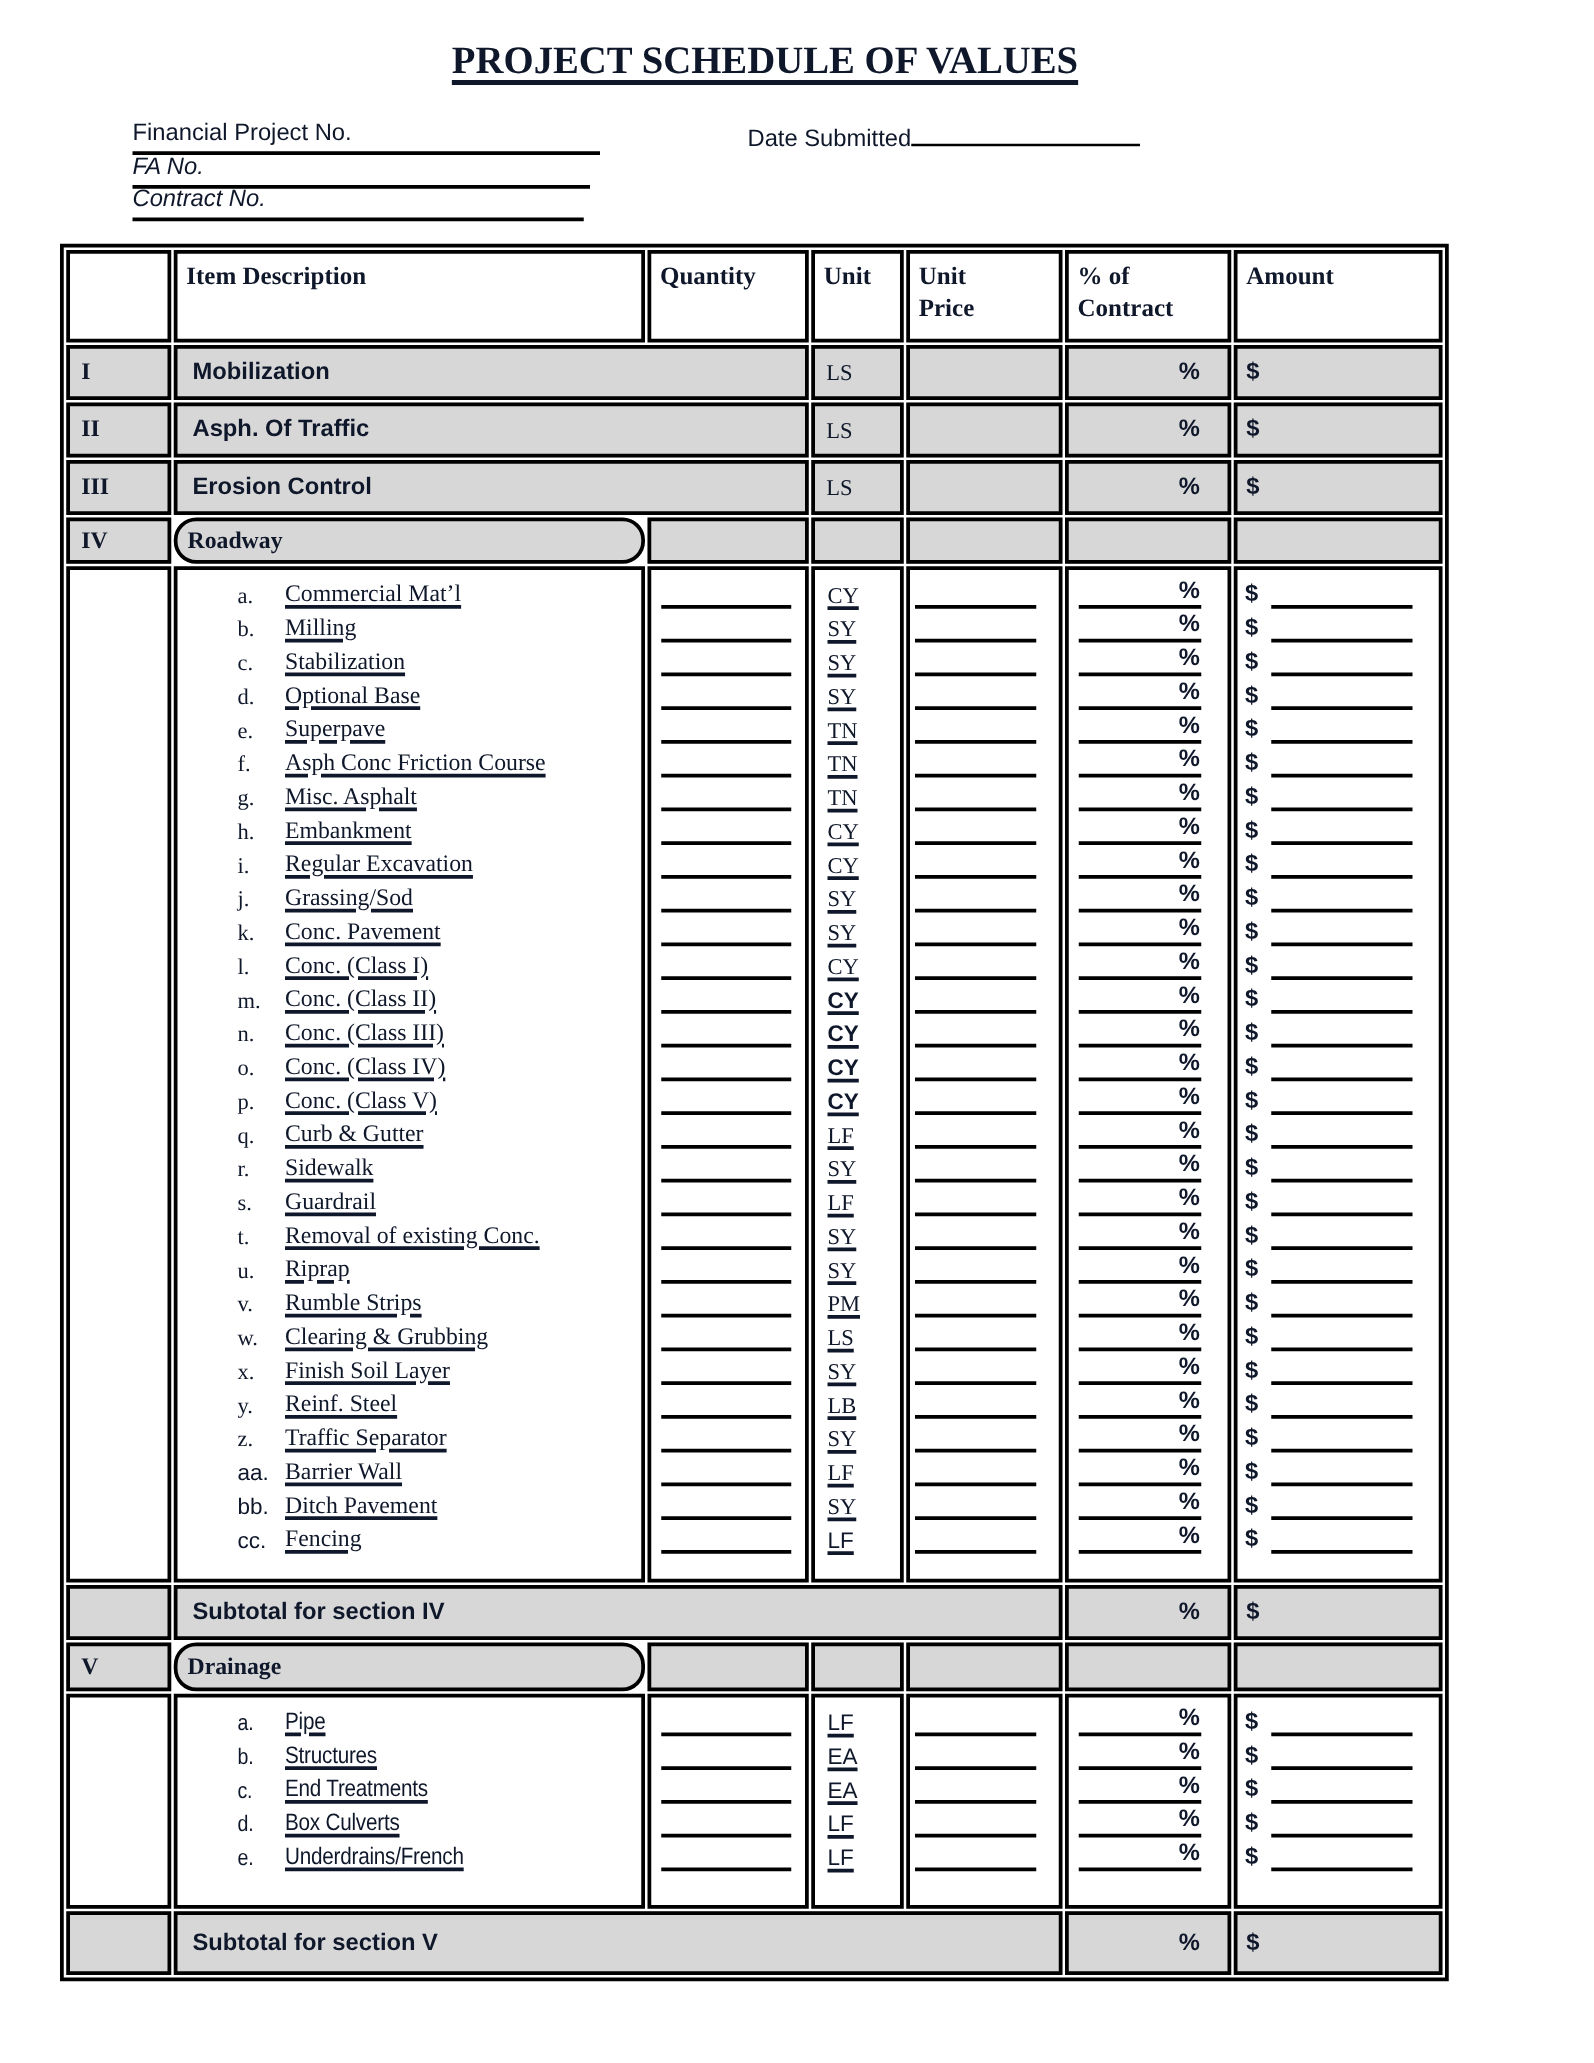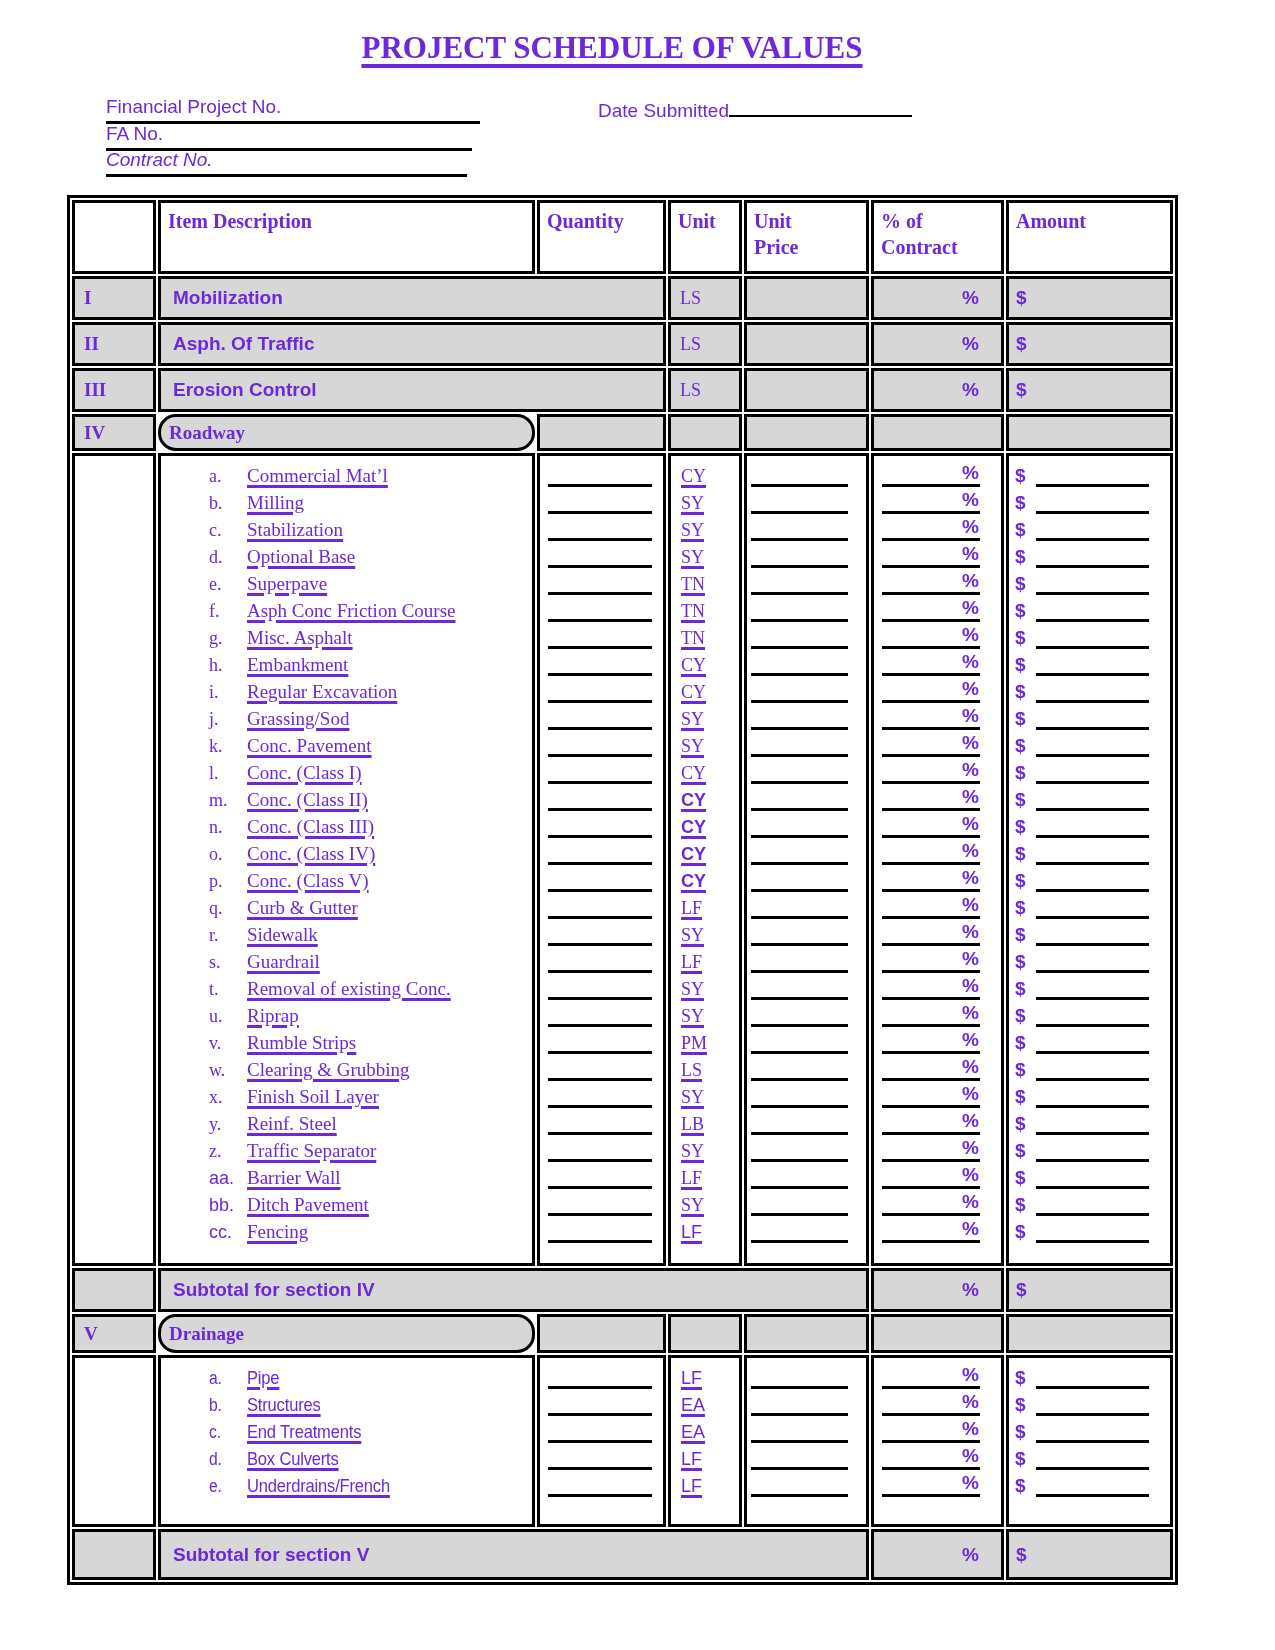--- a/index.html
+++ b/index.html
@@ -1,42 +1,42 @@
 <!DOCTYPE html>
 <html><head>
 <meta charset="utf-8">
 <style>
   html,body { margin:0; padding:0; background:#ffffff; }
   .page {
     position:relative; width:1275px; height:1650px; background:#fff;
-    font-family:"Liberation Serif", serif; color:#6d28d9; overflow:hidden;
+    font-family:"Liberation Serif", serif; color:#0f172a; overflow:hidden;
   }
   
   .title {
     position:absolute; left:63px; top:30px; width:1098px;
     text-align:center; font:bold 31px "Liberation Serif", serif;
     text-decoration:underline; text-decoration-thickness:4px; text-underline-offset:6px;
     margin:0;
   }
   
   .f-sans { font-family:"Liberation Sans", sans-serif; }
   .formrow {
     position:absolute; left:74px; height:25px;
     font:19px "Liberation Sans", sans-serif;
     border-bottom:3px solid #000;
     margin-left:32px;
   }
   .fr1 { top:96px;  width:374px; }
-  .fr2 { top:123px; width:366px; }
+  .fr2 { top:123px; width:366px;font-style:italic; }
   .fr3 { top:149px; width:361px;font-style:italic; }
   .daterow { position:absolute; left:598px; top:96px; font:19px "Liberation Sans", sans-serif; height:25px; }
   .dateline { display:inline-block; width:183px; border-bottom:2px solid #000; height:19px; vertical-align:baseline; }
   
   table.sov {
-    position:absolute; left:67px; top:195px; width:1100px;
+    position:absolute; left:48px; top:195px; width:1100px;
     border-collapse:separate; border-spacing:2px; table-layout:fixed;
     border:3px solid #000; background:#fff;
   }
   table.sov td { border:3px solid #000; overflow:hidden; }
   .gray { background:#d7d7d7; }
   .hcell { font:bold 20px "Liberation Serif", serif; vertical-align:top; padding:5px 7px; line-height:26px; }
   .roman { font:bold 19px "Liberation Serif", serif; padding-left:9px; vertical-align:middle; }
   .descB { font:bold 19px "Liberation Sans", sans-serif; padding-left:12px; vertical-align:middle; }
   .descS { font:bold 19px "Liberation Serif", serif; padding-left:8px; vertical-align:middle;border-radius:18px; }
   .unitC { font:18px "Liberation Serif", serif; padding-left:9px; vertical-align:middle; }

